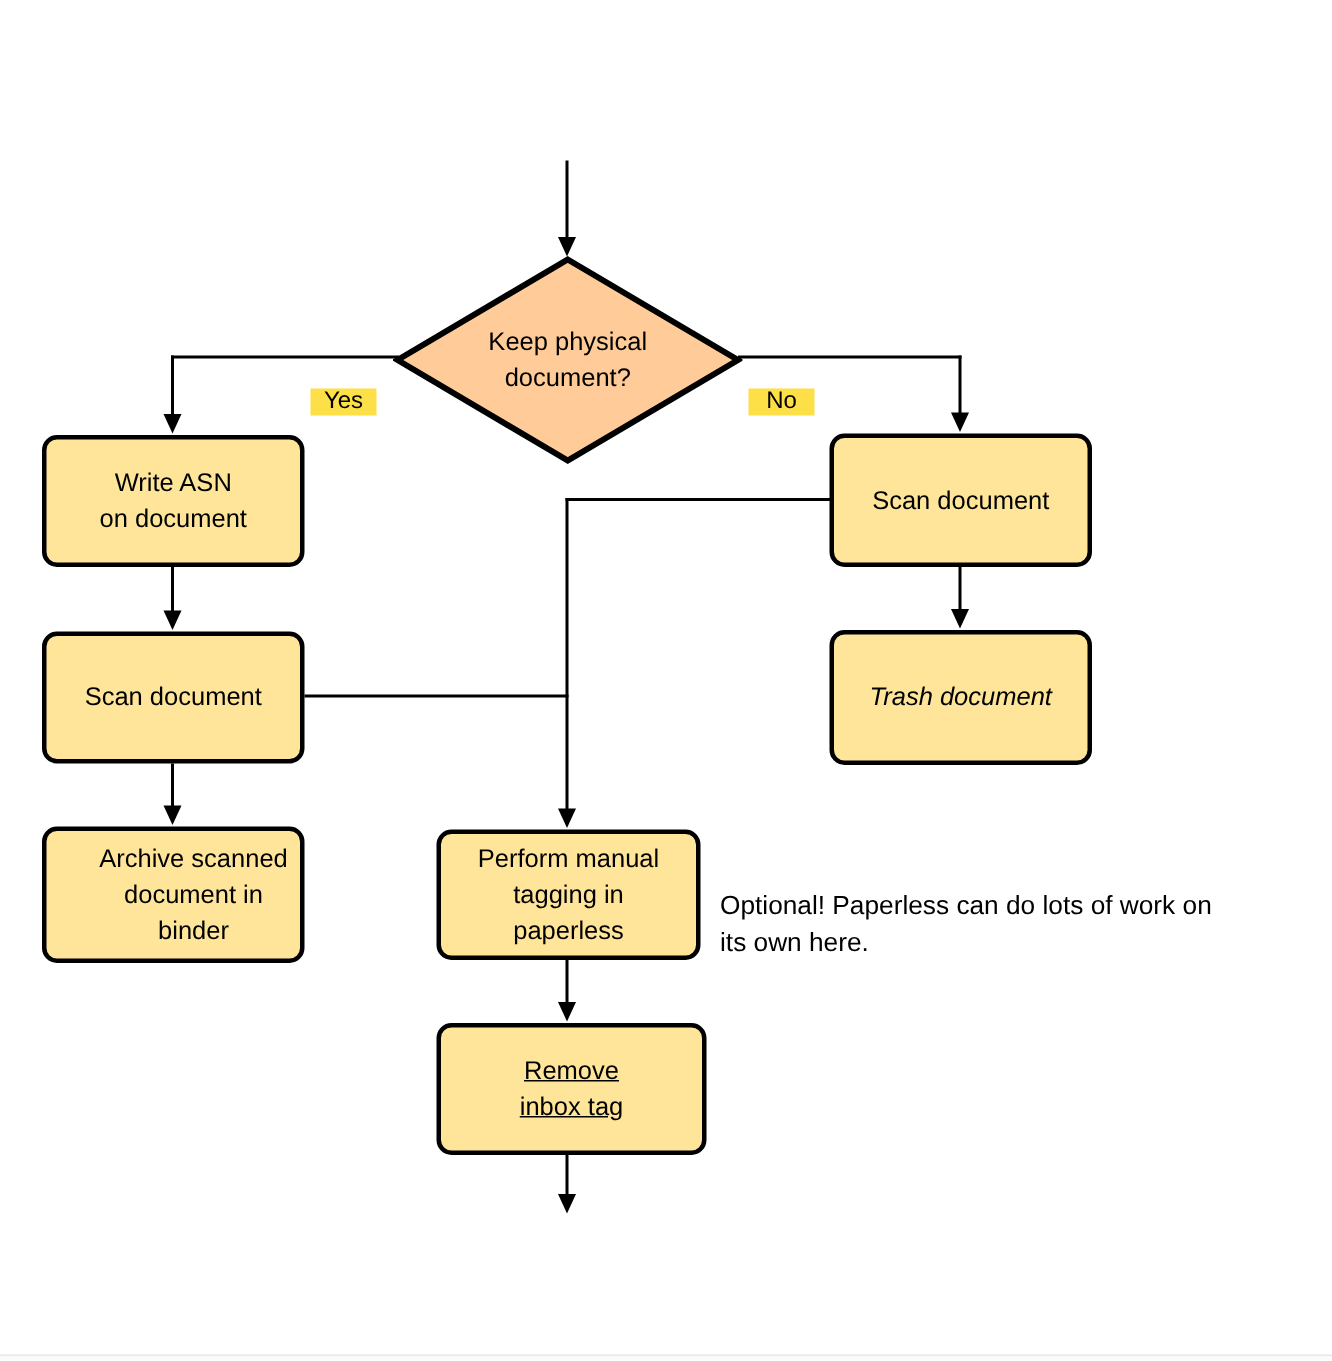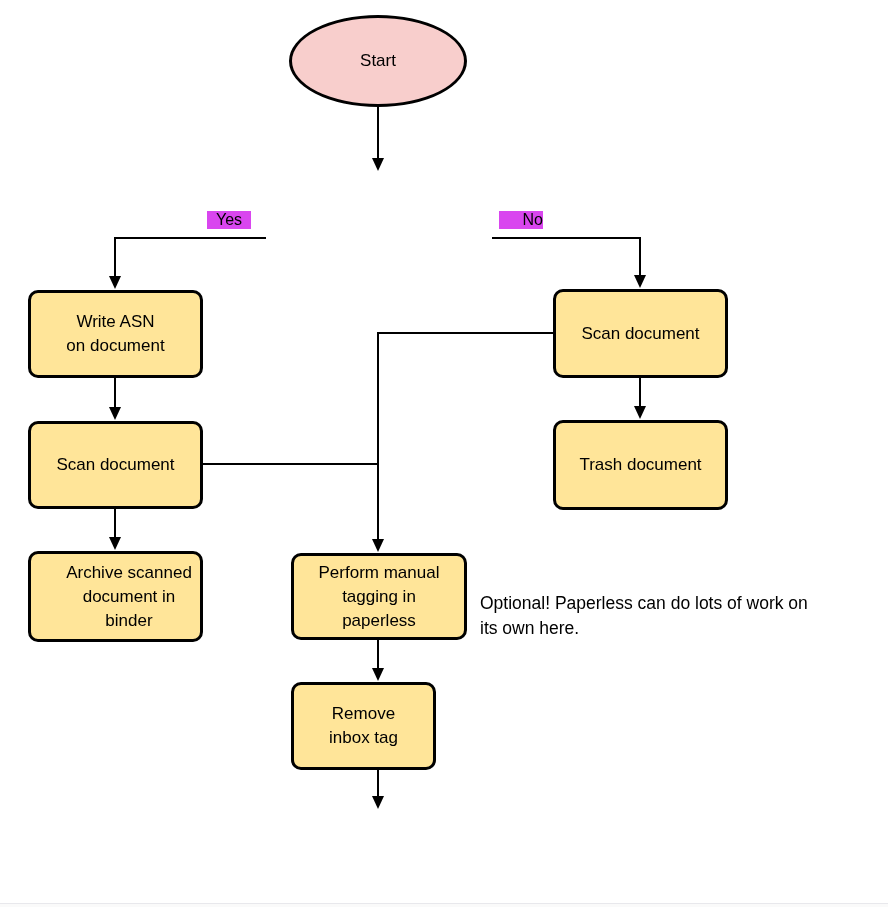--- a/index.html
+++ b/index.html
@@ -72,21 +72,22 @@
     text-align: center;
     font-size: 17px;
     line-height: 24px;
     white-space: pre-line;
   }
   .edge-label {
     position: absolute;
     width: 44px;
     text-align: center;
     font-size: 16px;
-    background: #d946ef;
+    background: #fde047;
+    margin-top: 48px;
   }
   .note {
     position: absolute;
     left: 480px;
     top: 591px;
     width: 408px;
     font-size: 17.5px;
     line-height: 25px;
     white-space: pre-line;
   }
@@ -137,57 +138,61 @@
   <div class="arrow-down" style="left:372px; top:539px;"></div>
   <div class="line" style="left:203px; top:463px; width:176px; height:2px;"></div>
 
   <div class="line" style="left:377px; top:640px; width:2px; height:30px;"></div>
   <div class="arrow-down" style="left:372px; top:668px;"></div>
 
   <div class="line" style="left:377px; top:770px; width:2px; height:28px;"></div>
   <div class="arrow-down" style="left:372px; top:796px;"></div>
 
   <div class="edge-label" style="left:207px; top:211px;">Yes</div>
-  <div class="edge-label" style="left:499px; top:211px;text-align:right;">No</div>
-
-  <div class="terminal" style="left:289px; top:15px; width:178px; height:92px;">
-    <span>Start</span>
-  </div>
-
+  <div class="edge-label" style="left:499px; top:211px;">No</div>
+
+
+  <div class="diamond-wrap">
+    <svg width="233" height="140" viewBox="0 0 233 140">
+      <polygon points="116.5,3 230,70 116.5,137 3,70" style="fill:var(--decision_fill, #ffcc99); stroke:var(--stroke, #000); stroke-width:4;"></polygon>
+    </svg>
+    <div class="diamond-label">Keep physical
+document?</div>
+  </div>
 
   <div class="box" style="left:28px; top:290px; width:175px; height:88px;align-items:center;">
     <span>Write ASN
 on document</span>
   </div>
 
   <div class="box" style="left:28px; top:421px; width:175px; height:88px;">
     <span>Scan document</span>
   </div>
 
   <div class="box" style="left:28px; top:551px; width:175px; height:91px;padding-left:27px;">
     <span>Archive scanned
 document in
 binder</span>
   </div>
 
   <div class="box" style="left:553px; top:289px; width:175px; height:89px;">
     <span>Scan document</span>
   </div>
 
-  <div class="box" style="left:553px; top:420px; width:175px; height:90px;">
+  <div class="box" style="left:553px; top:420px; width:175px; height:90px;font-style:italic;">
     <span>Trash document</span>
   </div>
 
   <div class="box" style="left:291px; top:553px; width:176px; height:87px;align-items:center;">
     <span>Perform manual
 tagging in
 paperless</span>
   </div>
 
-  <div class="box" style="left:291px; top:682px; width:145px; height:88px;">
+  <div class="box" style="left:291px; top:682px; width:180px; height:88px;text-decoration:underline;">
     <span>Remove
 inbox tag</span>
   </div>
 
 
   <div class="note">Optional! Paperless can do lots of work on
 its own here.</div>
 
   <div class="page-bottom-line"></div>
   <div class="page-bottom-strip"></div>

